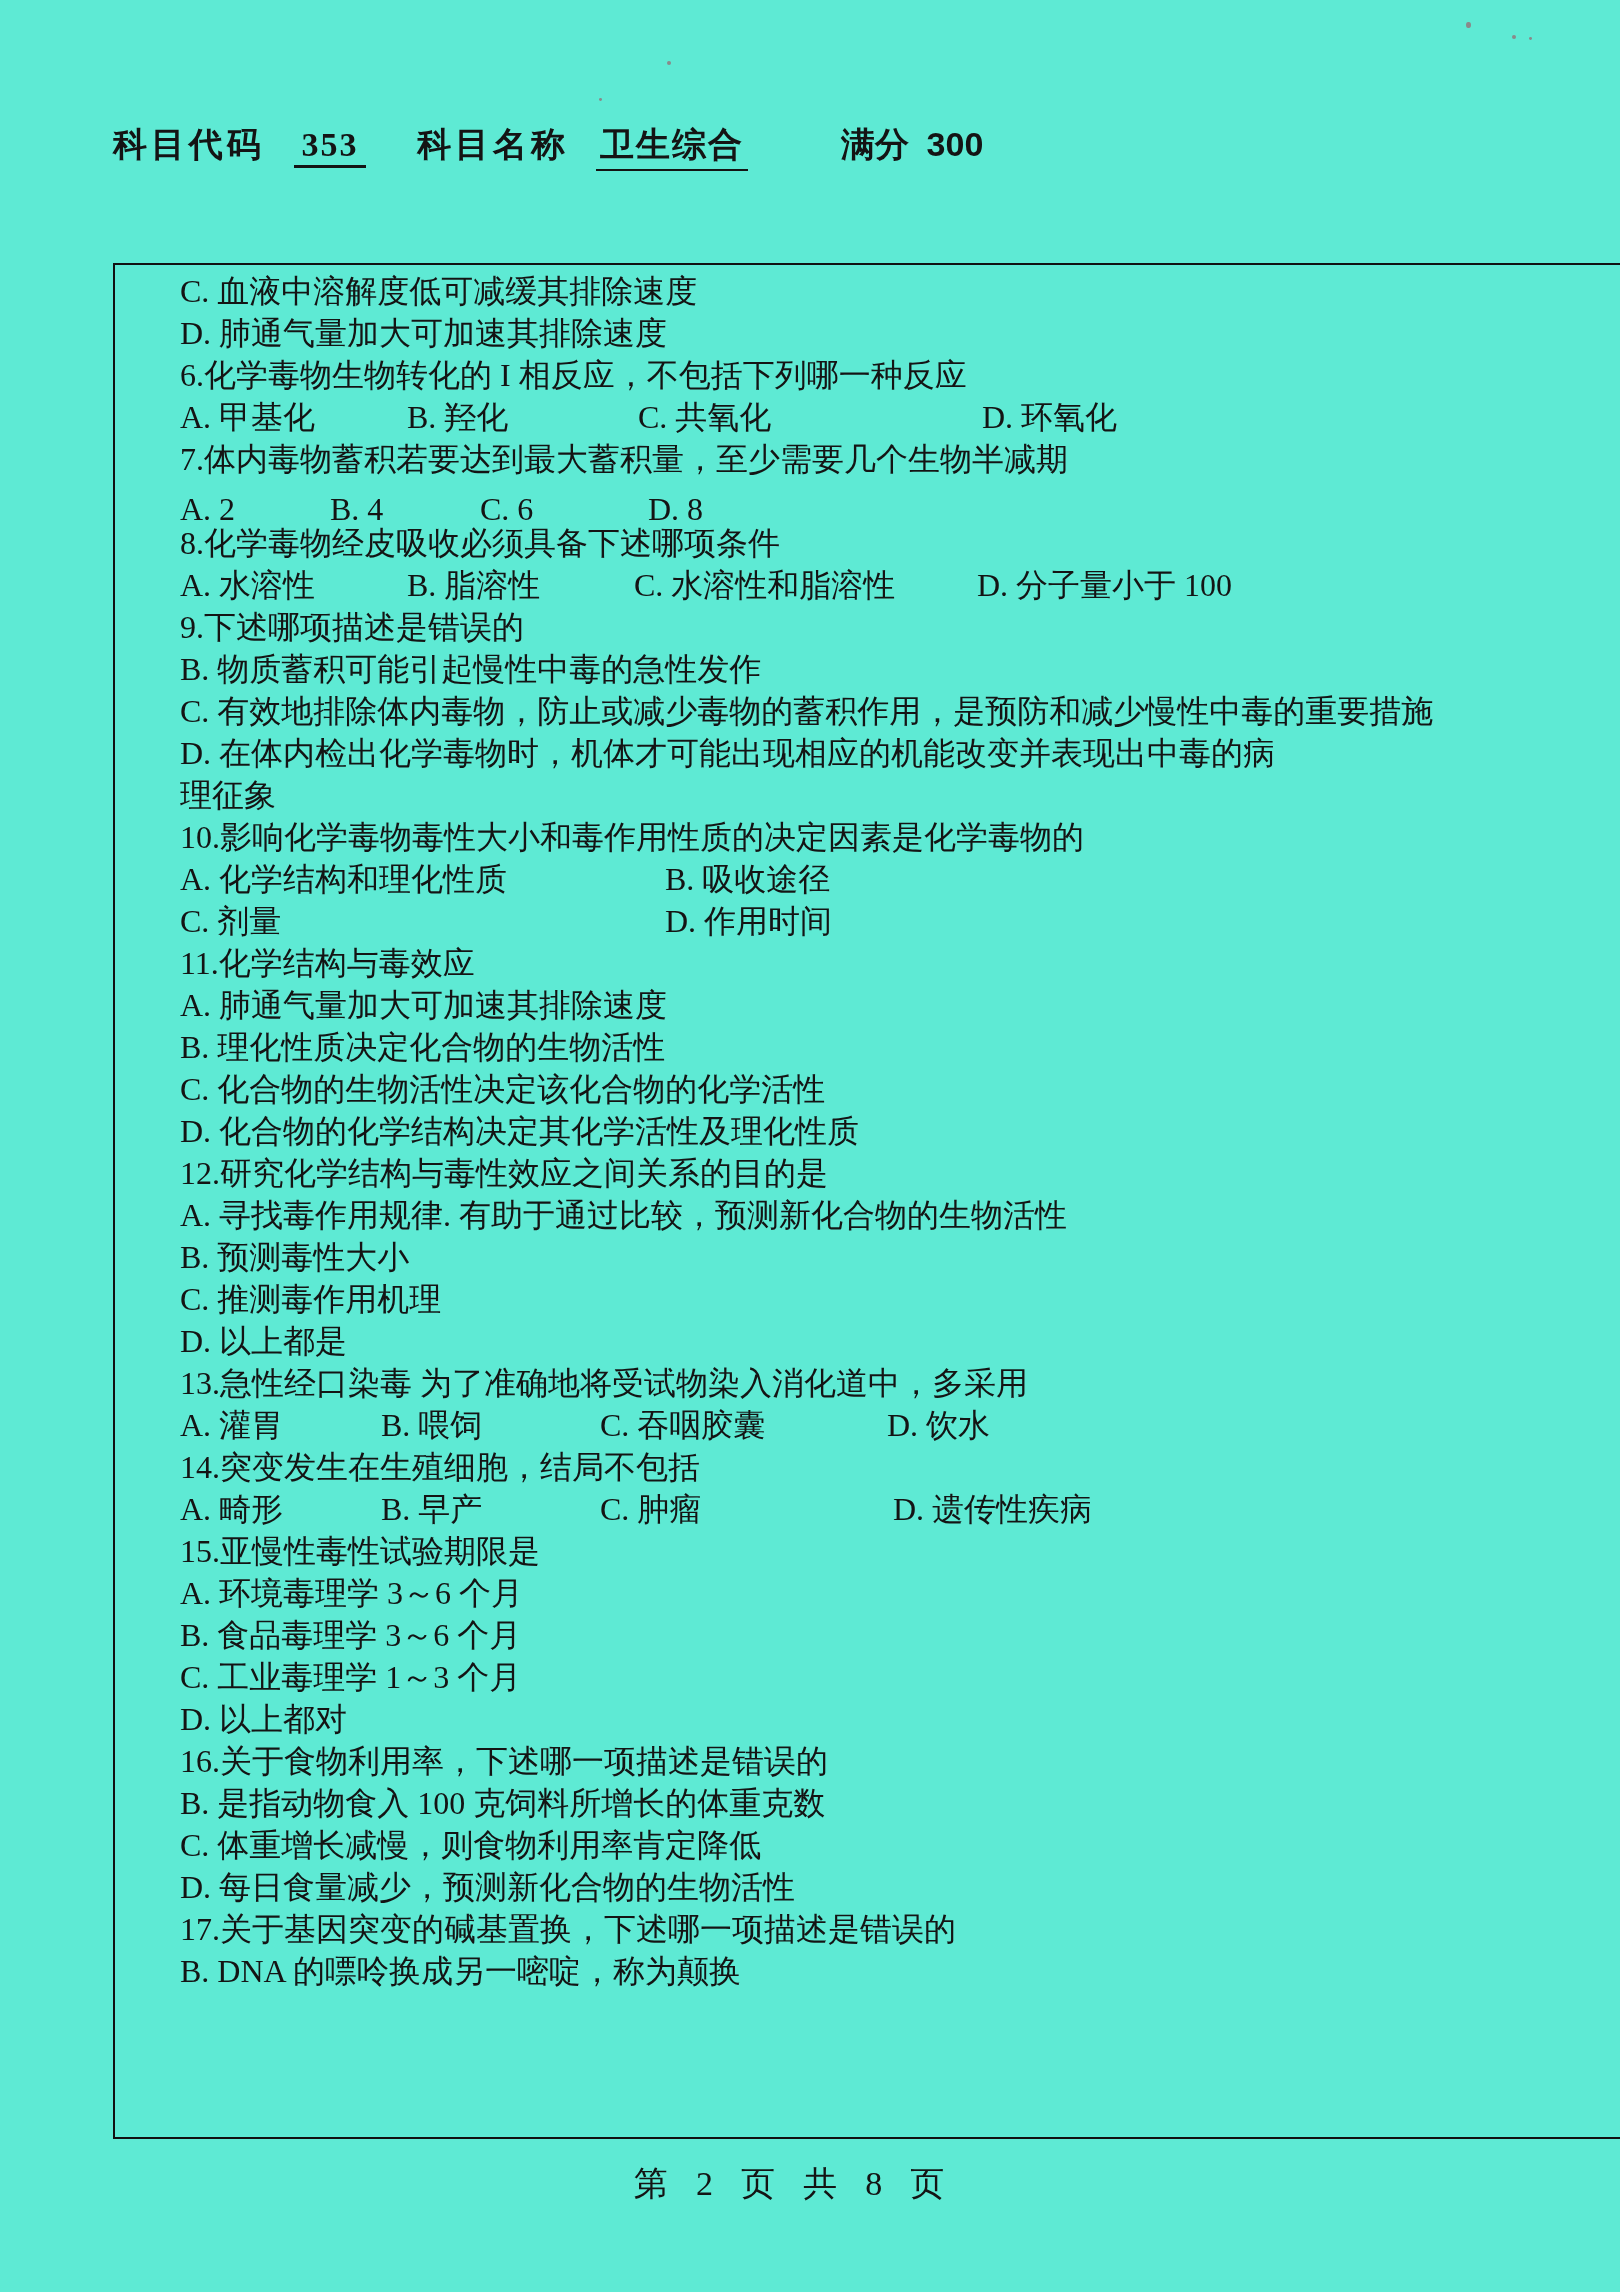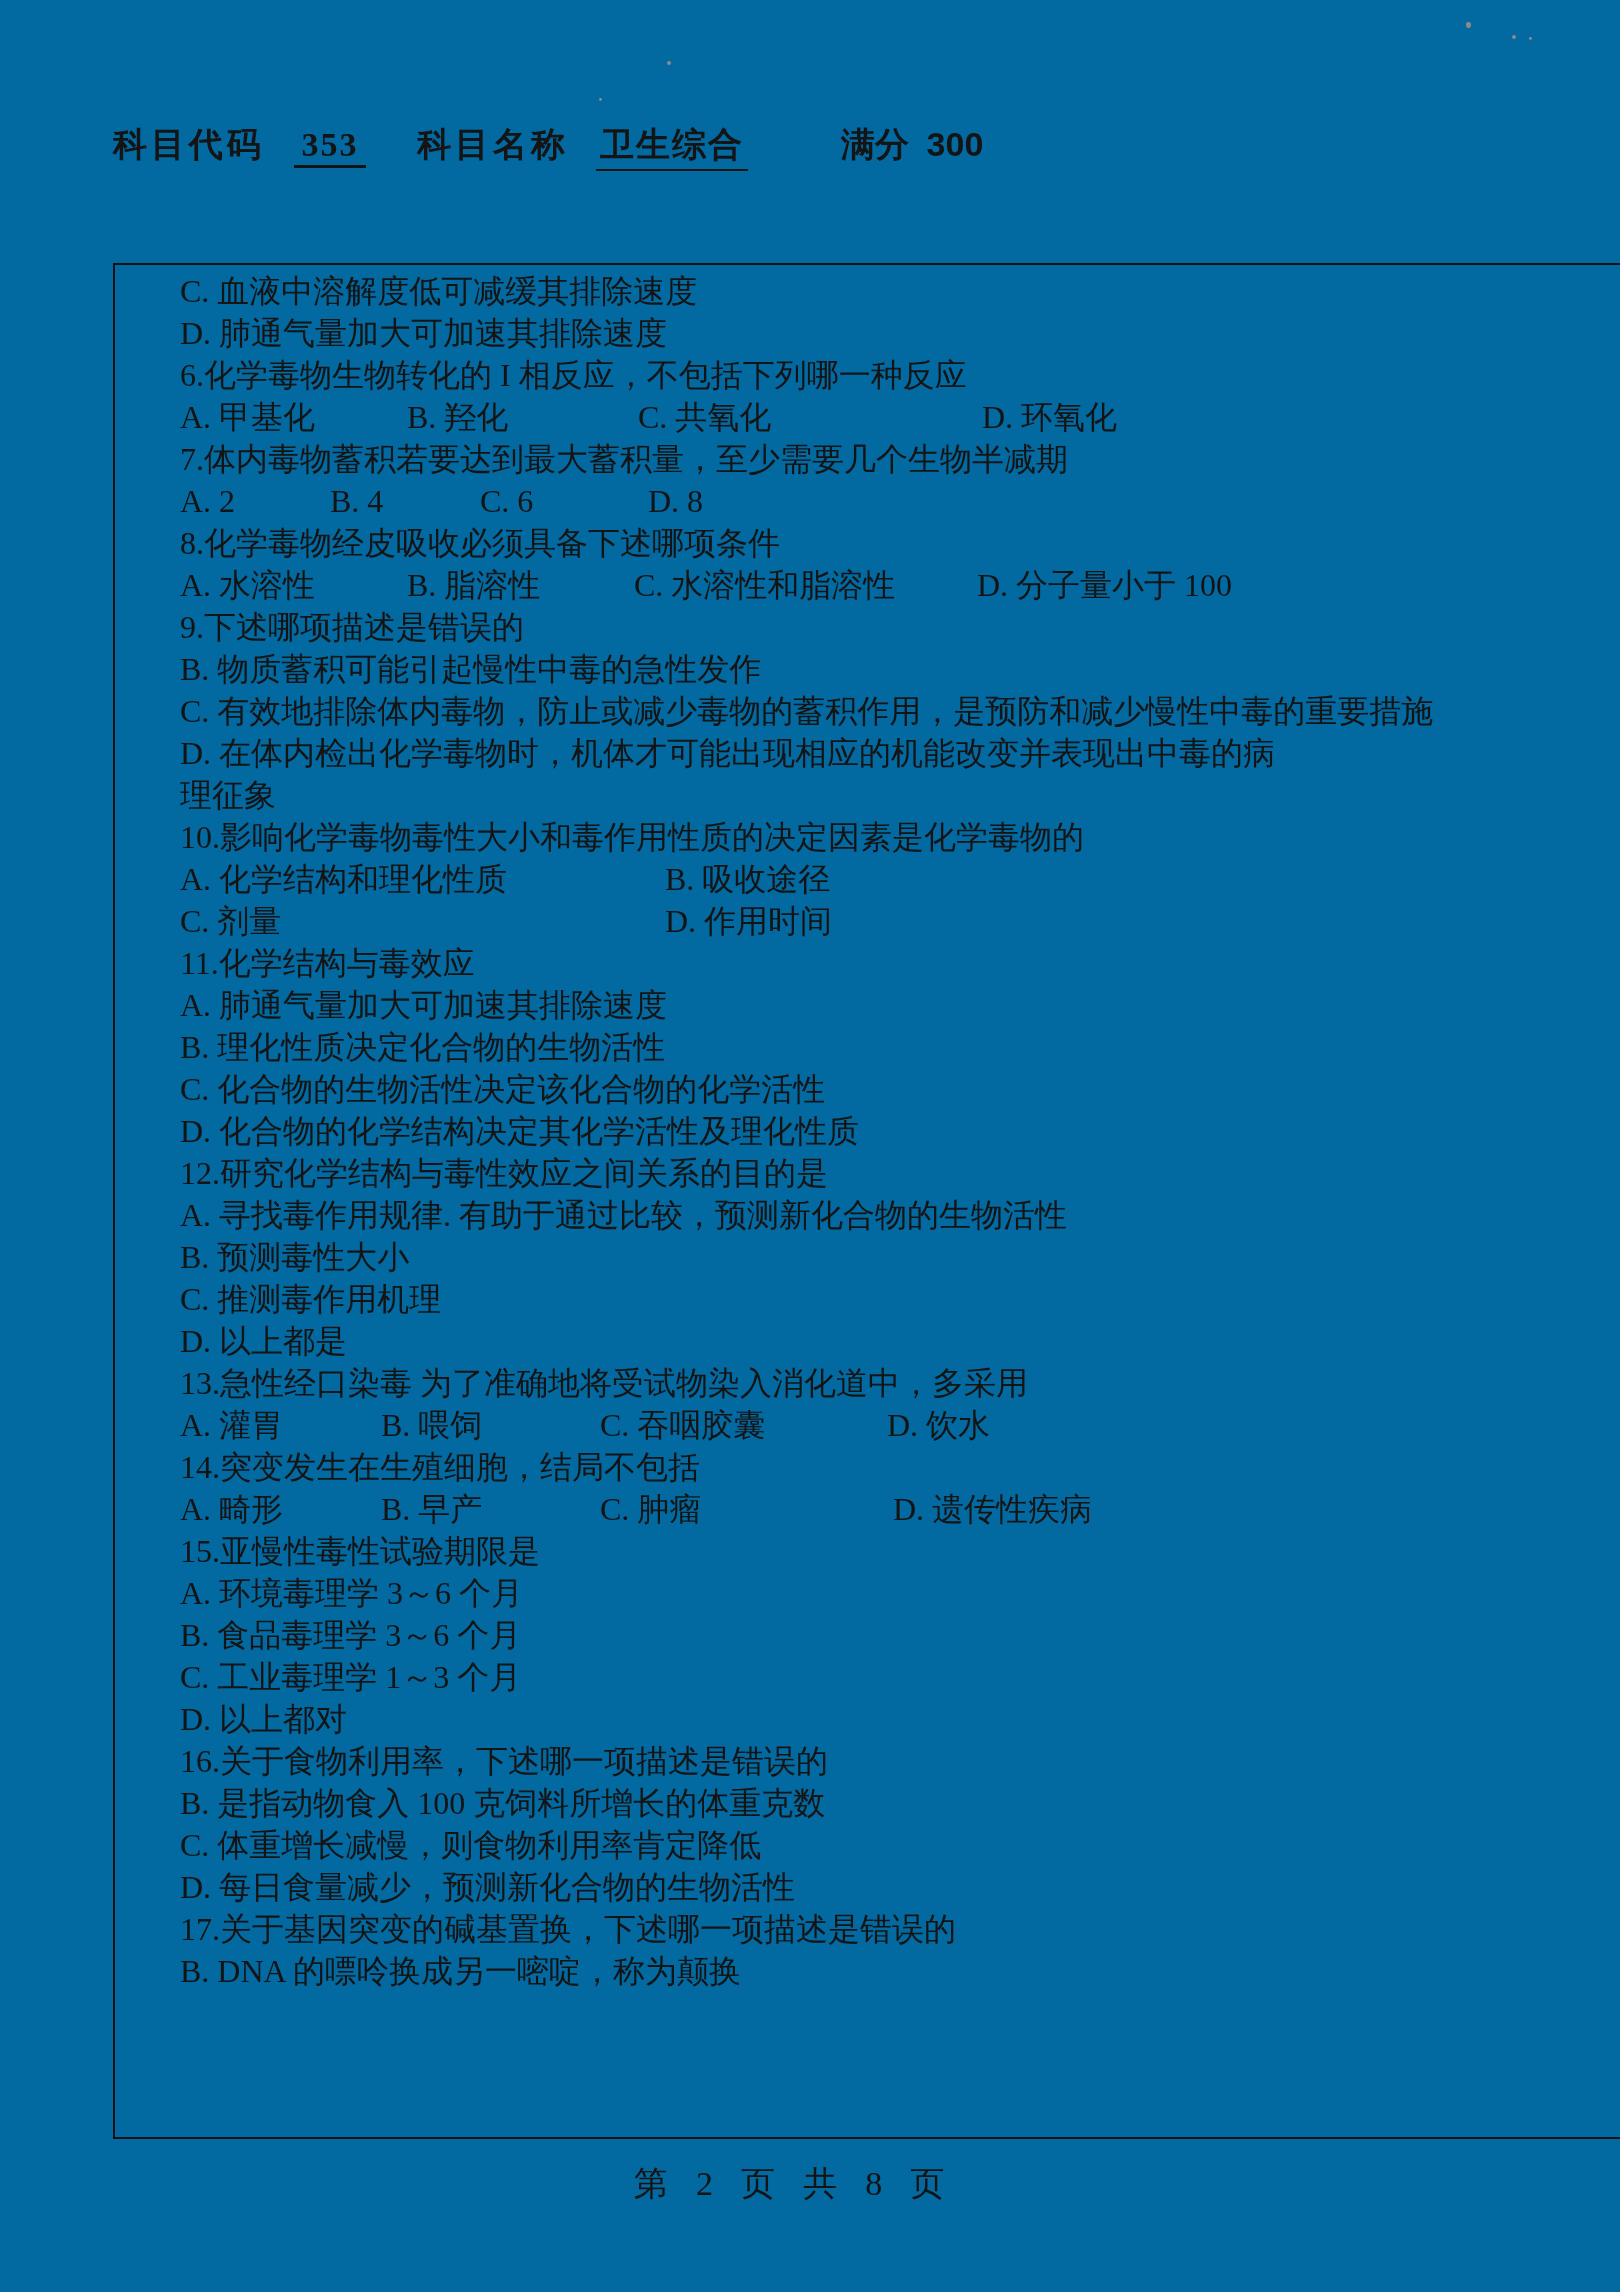--- a/index.html
+++ b/index.html
@@ -4,42 +4,42 @@
 <style>
   html,body{margin:0;padding:0;}
   body{
     width:1620px;height:2293px;
     background:#ffffff;
     font-family:"Liberation Serif","DejaVu Serif",serif;
     color:#141414;
     position:relative;
     overflow:hidden;
   }
-  .page{position:absolute;inset:0;background:#0369a1;}
+  .page{position:absolute;inset:0;background:#5eead4;}
 
   
   .header{position:absolute;left:113px;top:122px;font-size:34px;font-weight:bold;white-space:nowrap;}
   .hdr-label{display:inline-block;letter-spacing:3.9px;}
   .hdr-code{display:inline-block;margin-left:29px;border-bottom:3.9px solid #141414;padding:0 7.8px 1px 7.8px;letter-spacing:2px;}
   .hdr-name-label{display:inline-block;margin-left:51px;letter-spacing:3.9px;}
   .hdr-name{display:inline-block;margin-left:27.4px;border-bottom:2.9px solid #141414;padding:0 3.9px 1px 3.9px;letter-spacing:2px;}
   .fullscore{position:absolute;left:841px;top:122px;font-size:34px;font-weight:bold;white-space:nowrap;}
   .fullscore .num{margin-left:17.6px;font-family:"Liberation Sans","DejaVu Sans",sans-serif;}
 
   
   .qbox{
     position:absolute;left:113px;top:263px;width:1588px;height:1876px;
     border:2.9px solid #111111;box-sizing:border-box;
     background:transparent;
   }
   .qbox-inner{position:absolute;left:65px;top:4.9px;right:5.9px;}
   .line{height:42px;line-height:42px;font-size:32px;white-space:nowrap;}
   .opt{display:inline-block;}
   .r-q6 .o0{width:227px;} .r-q6 .o1{width:231px;} .r-q6 .o2{width:344px;}
-  .r-q7 .o0{width:150px;} .r-q7 .o1{width:150px;} .r-q7 .o2{width:168px;}
+  .r-q7 .o0{width:150px;margin-top:8px;} .r-q7 .o1{width:150px;} .r-q7 .o2{width:168px;}
   .r-q8 .o0{width:227px;} .r-q8 .o1{width:227px;} .r-q8 .o2{width:343px;}
   .r-q10 .o0{width:485px;}
   .r-q13 .o0{width:201px;} .r-q13 .o1{width:219px;} .r-q13 .o2{width:287px;}
   .r-q14 .o0{width:201px;} .r-q14 .o1{width:219px;} .r-q14 .o2{width:293px;}
 
   
   .footer{position:absolute;left:113px;top:2161px;width:1362px;text-align:center;
     font-size:34px;letter-spacing:9.8px;white-space:nowrap;}
 
   

